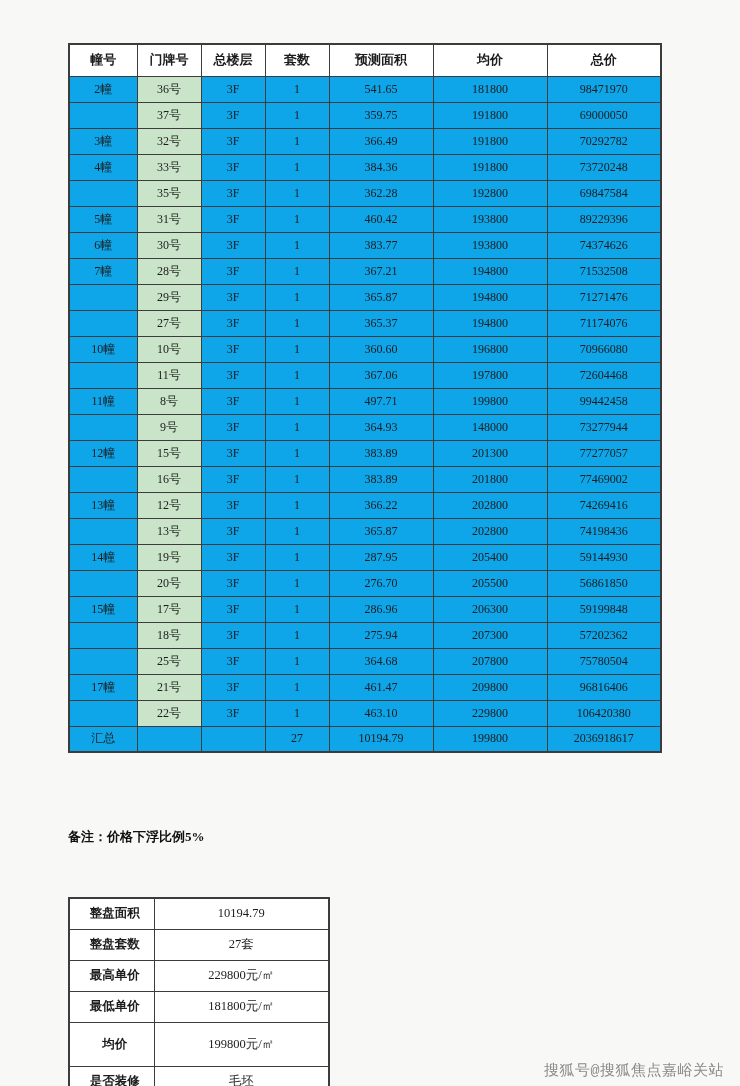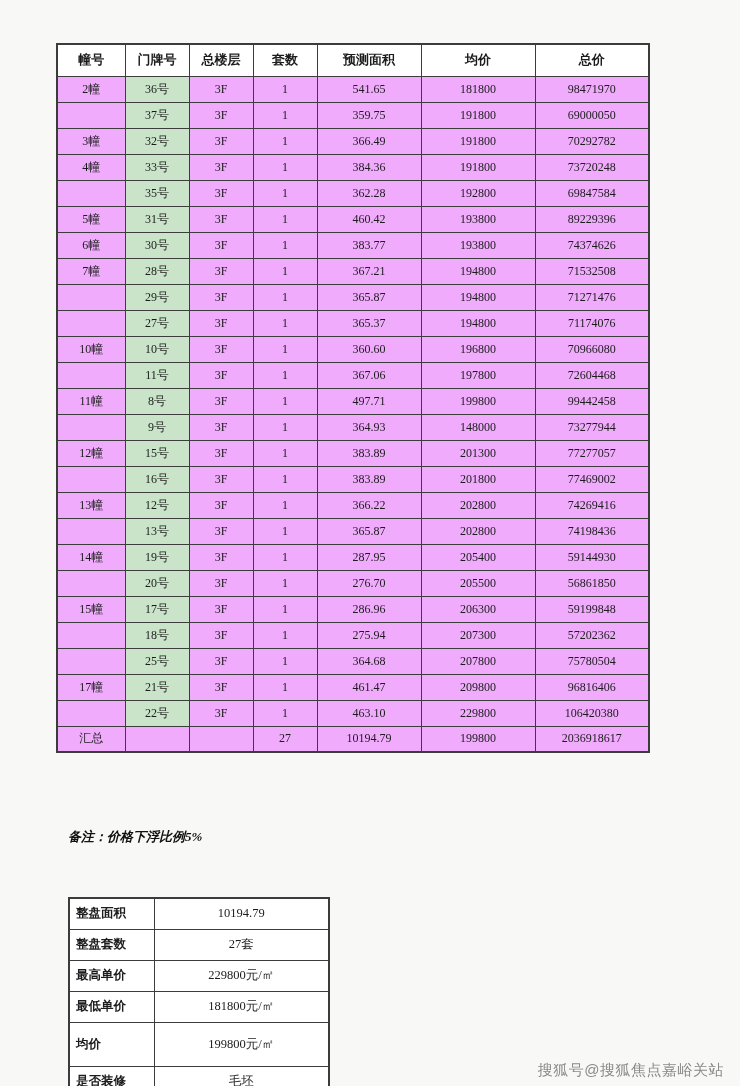--- a/index.html
+++ b/index.html
@@ -9,26 +9,26 @@
     overflow: hidden;
     background: var(--page-bg, #f8f8f6);
     font-family: "Liberation Serif", "DejaVu Serif", serif;
     color: #1c1c1c;
   }
   .page { position: absolute; inset: 0; }
 
   
   .main-table {
     position: absolute;
-    left: 56px;
+    left: 68px;
     top: 43px;
     border-collapse: collapse;
     table-layout: fixed;
     width: 592px;
-    background: #f0abfc;
+    background: #0ea5e9;
     border: 2px solid var(--border, #3c3c3c);
   }
   .main-table th, .main-table td {
     border: 1px solid var(--border, #3c3c3c);
     text-align: center;
     vertical-align: middle;
     font-size: 12px;
     height: 26px;
     padding: 0 2px;
     overflow: hidden;
@@ -43,21 +43,20 @@
   .main-table td.green { background: var(--door-cell-bg, #c9e4c9); }
 
   
   .note {
     position: absolute;
     left: 68px;
     top: 828px;
     font-size: 13px;
     font-weight: bold;
     color: #111111;
-    font-style: italic;
   }
 
   
   .info-table {
     position: absolute;
     left: 68px;
     top: 897px;
     border-collapse: collapse;
     table-layout: fixed;
     width: 260px;
@@ -68,35 +67,35 @@
     border: 1px solid var(--border, #3c3c3c);
     font-size: 12.5px;
     height: 31px;
     vertical-align: middle;
     overflow: hidden;
     white-space: nowrap;
   }
   .info-table td.label {
     width: 85px;
     font-weight: bold;
-    text-align: left;
+    text-align: center;
     padding-left: 6px;
   }
   .info-table td.value {
     width: 175px;
     text-align: center;
   }
   .info-table tr:nth-child(5) td { height: 44px; }
 
   
   .watermark {
     position: absolute;
     right: 16px;
     bottom: 6px;
-    font-family: Liberation Sans, sans-serif;
+    font-family: Liberation Mono, monospace;
     font-size: 15px;
     color: var(--watermark, #8a8a8a);
     letter-spacing: 0.5px;
   }
 </style>
 </head>
 <body>
 
 <div class="page">
 

